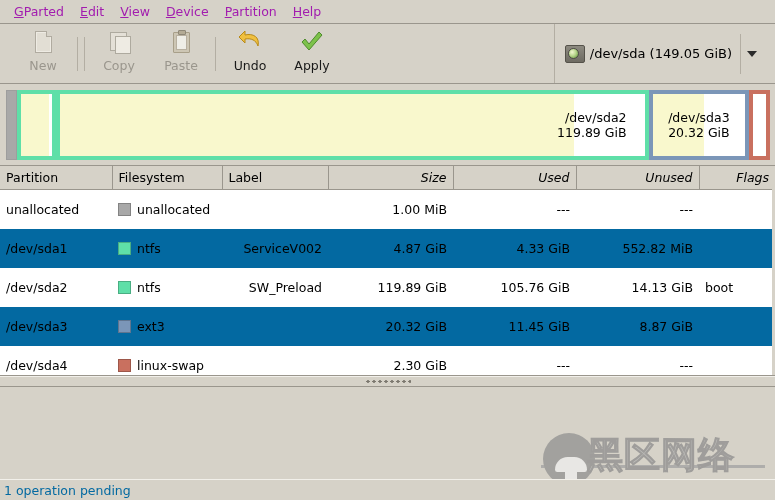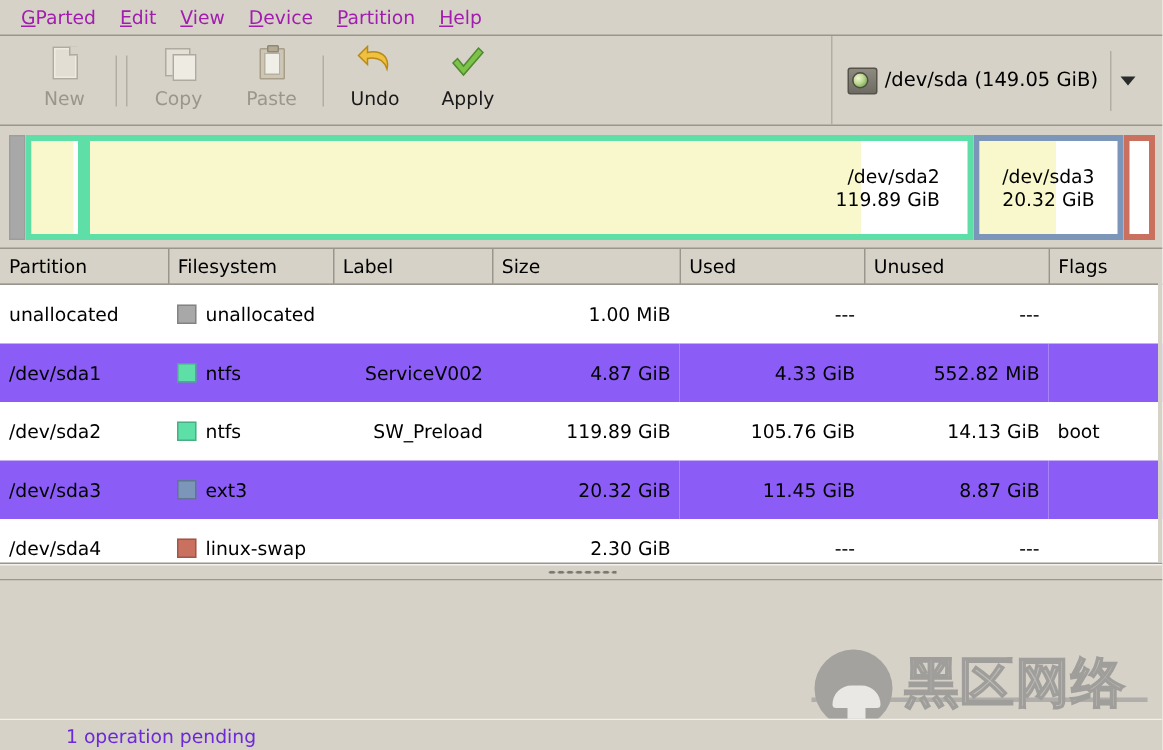--- a/index.html
+++ b/index.html
@@ -285,32 +285,32 @@
     border-right: 1px solid #9a968d;
     border-bottom: 1px solid #9a968d;
     font-weight: normal;
     font-size: 12.5px;
     height: 23px;
     padding: 0 6px;
     box-sizing: border-box;
     color: #000;
   }
   table.parts thead th.left  { text-align: left; }
-  table.parts thead th.ctr   { text-align: left; }
+  table.parts thead th.ctr   { text-align: right; font-style: italic; }
   table.parts thead th:last-child { border-right: none; }
 
   table.parts tbody td {
     height: 24px;
     font-size: 12.5px;
     padding: 12px 6px;
     box-sizing: border-box;
     white-space: nowrap;
     color: #000;
   }
-  tbody tr.alt { background: #8b5cf6; }
+  tbody tr.alt { background: #0369a1; }
   td.c-part    { text-align: left; padding-left: 18px; }
   td.c-fs      { text-align: left; }
   td.c-label   { text-align: right; }
   td.c-size,
   td.c-used,
   td.c-unused  { text-align: right; padding-right: 22px; }
   td.c-flags   { text-align: left; padding-left: 2px; }
   .swatch {
     display: inline-block;
     width: 13px; height: 13px;
@@ -390,21 +390,21 @@
   }
   .wm-mush-stem {
     position: absolute;
     left: 22px; top: 36px;
     width: 12px; height: 18px;
     background: #f0f0f0;
     border-radius: 2px 2px 4px 4px;
   }
   .wm-cn {
     position: absolute;
-    left: 62px; top: 10px;
+    left: 46px; top: 10px;
     font-family: "DejaVu Sans", sans-serif;
     font-size: 36px;
     font-weight: bold;
     letter-spacing: 1px;
     color: #b6b6b6;
     -webkit-text-stroke: 1px #8a8a8a;
     white-space: nowrap;
   }
   .wm-url {
     position: absolute;
@@ -431,22 +431,21 @@
     background: #d6d2c8;
     border-top: 1px solid #f2f0ea;
     display: flex;
     align-items: center;
     padding-left: 4px;
     flex: 0 0 auto;
     box-sizing: border-box;
   }
   .status-txt {
     font-size: 12.5px;
-    color: #6d28d9;
-    margin-left: 40px;
+    color: #0369a1;
   }
   .vscroll-stub {
     position: absolute;
     right: 0; top: 0; bottom: 0;
     width: 3px;
     background: #d6d2c8;
   }
 </style>
 </head>
 <body>

